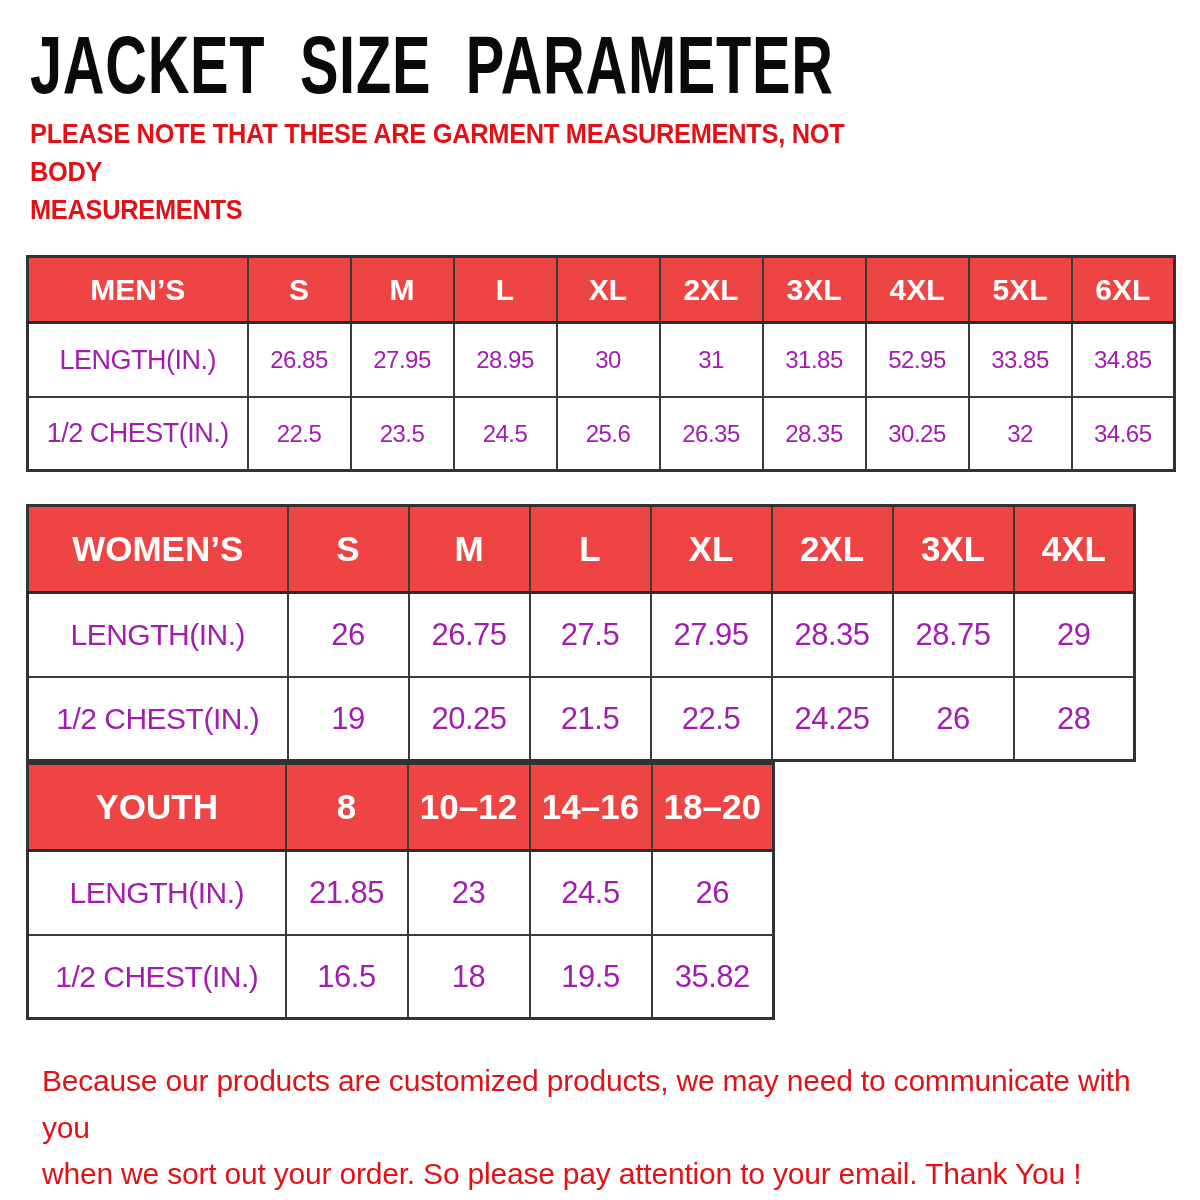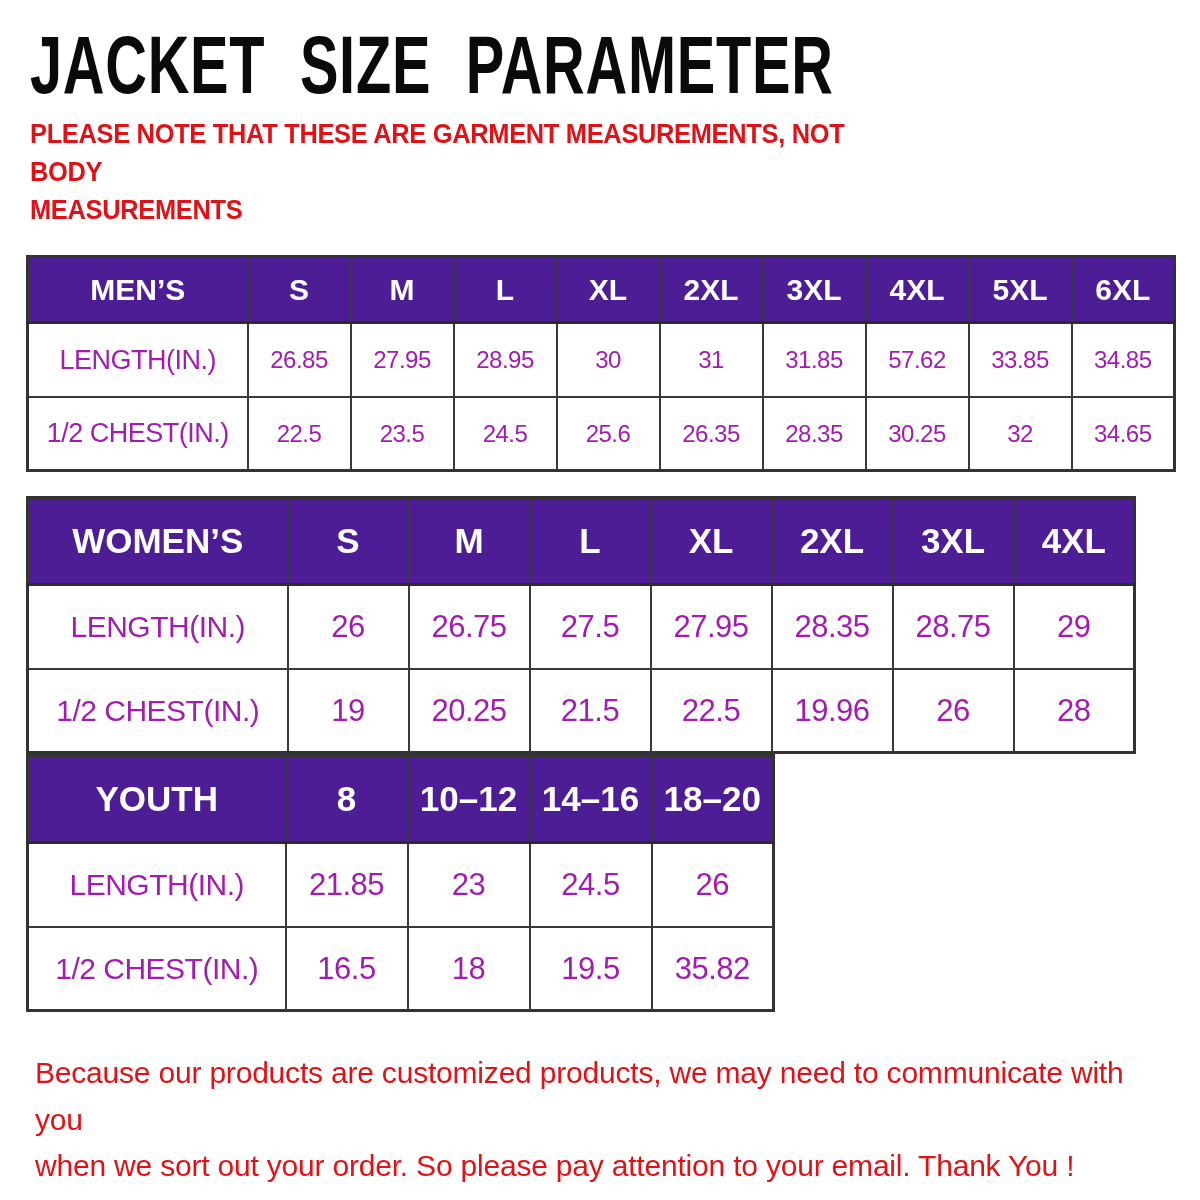--- a/index.html
+++ b/index.html
@@ -49,58 +49,58 @@
   }
   table.size-table th,
   table.size-table td {
     border: 2px solid #3a3a3a;
     text-align: center;
     vertical-align: middle;
     padding: 0;
     overflow: hidden;
   }
   table.size-table thead th {
-    background: #4c1d95;
+    background: #ef4444;
     color: #ffffff;
     font-weight: bold;
     border-bottom: 3px solid #2c2c2c;
   }
   table.size-table td {
     color: #a21caf;
     letter-spacing: -0.5px;
   }
   
   .men { width: 1148px; margin-top: 26px; }
   .men thead tr { height: 66px; }
   .men tbody tr { height: 74px; }
   .men thead th { font-size: 30px; }
   .men td { font-size: 24px; }
   .men td.rowlabel { font-size: 27px; }
   
-  .women { width: 1110px; margin-top: 24px; }
+  .women { width: 1110px; margin-top: 32px; }
   .women thead tr { height: 87px; }
   .women tbody tr { height: 84px; }
   .women thead th { font-size: 35px; }
   .women td { font-size: 31px; }
   .women td.rowlabel { font-size: 30px; }
   
   .youth { width: 748px; }
   .youth thead tr { height: 87px; }
   .youth tbody tr { height: 84px; }
   .youth thead th { font-size: 35px; }
   .youth td { font-size: 31px; }
   .youth td.rowlabel { font-size: 30px; }
 
   .footer {
     margin: 38px 0 0 30px;
     width: 1145px;
     color: #e11217;
   }
   .footer-p1 {
-    margin: 5px;
+    margin: 12px;
     font-size: 30px;
     line-height: 1.55;
     white-space: pre-line;
     letter-spacing: -0.2px;
   }
 </style>
 </head>
 <body>
 
 <div class="page">
@@ -139,21 +139,21 @@
     </thead>
     <tbody>
       <tr>
         <td class="rowlabel">LENGTH(IN.)</td>
         <td>26.85</td>
         <td>27.95</td>
         <td>28.95</td>
         <td>30</td>
         <td>31</td>
         <td>31.85</td>
-        <td>57.62</td>
+        <td>52.95</td>
         <td>33.85</td>
         <td>34.85</td>
       </tr>
       <tr>
         <td class="rowlabel">1/2 CHEST(IN.)</td>
         <td>22.5</td>
         <td>23.5</td>
         <td>24.5</td>
         <td>25.6</td>
         <td>26.35</td>
@@ -198,21 +198,21 @@
         <td>28.35</td>
         <td>28.75</td>
         <td>29</td>
       </tr>
       <tr>
         <td class="rowlabel">1/2 CHEST(IN.)</td>
         <td>19</td>
         <td>20.25</td>
         <td>21.5</td>
         <td>22.5</td>
-        <td>19.96</td>
+        <td>24.25</td>
         <td>26</td>
         <td>28</td>
       </tr>
     </tbody>
   </table>
 
   <table class="size-table youth">
     <colgroup>
       <col style="width:258px">
         <col style="width:122px">

